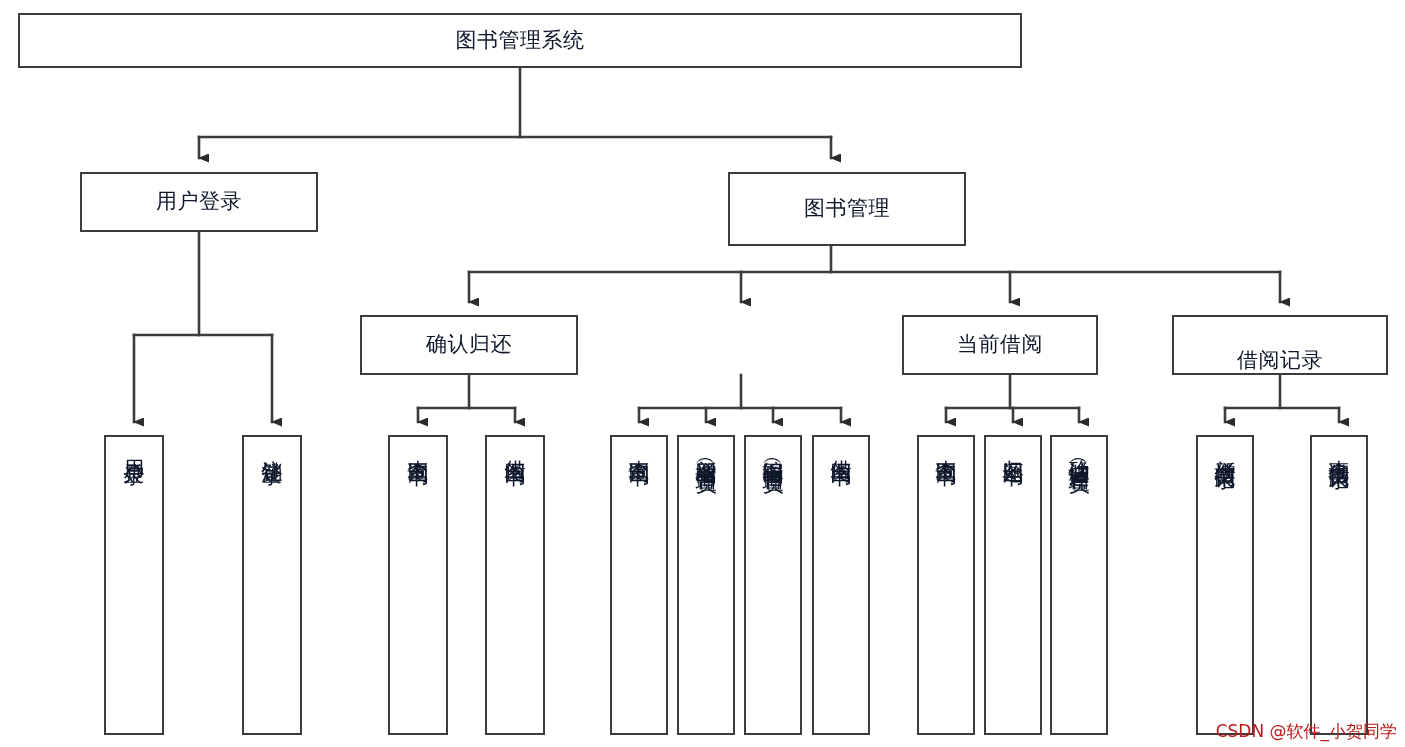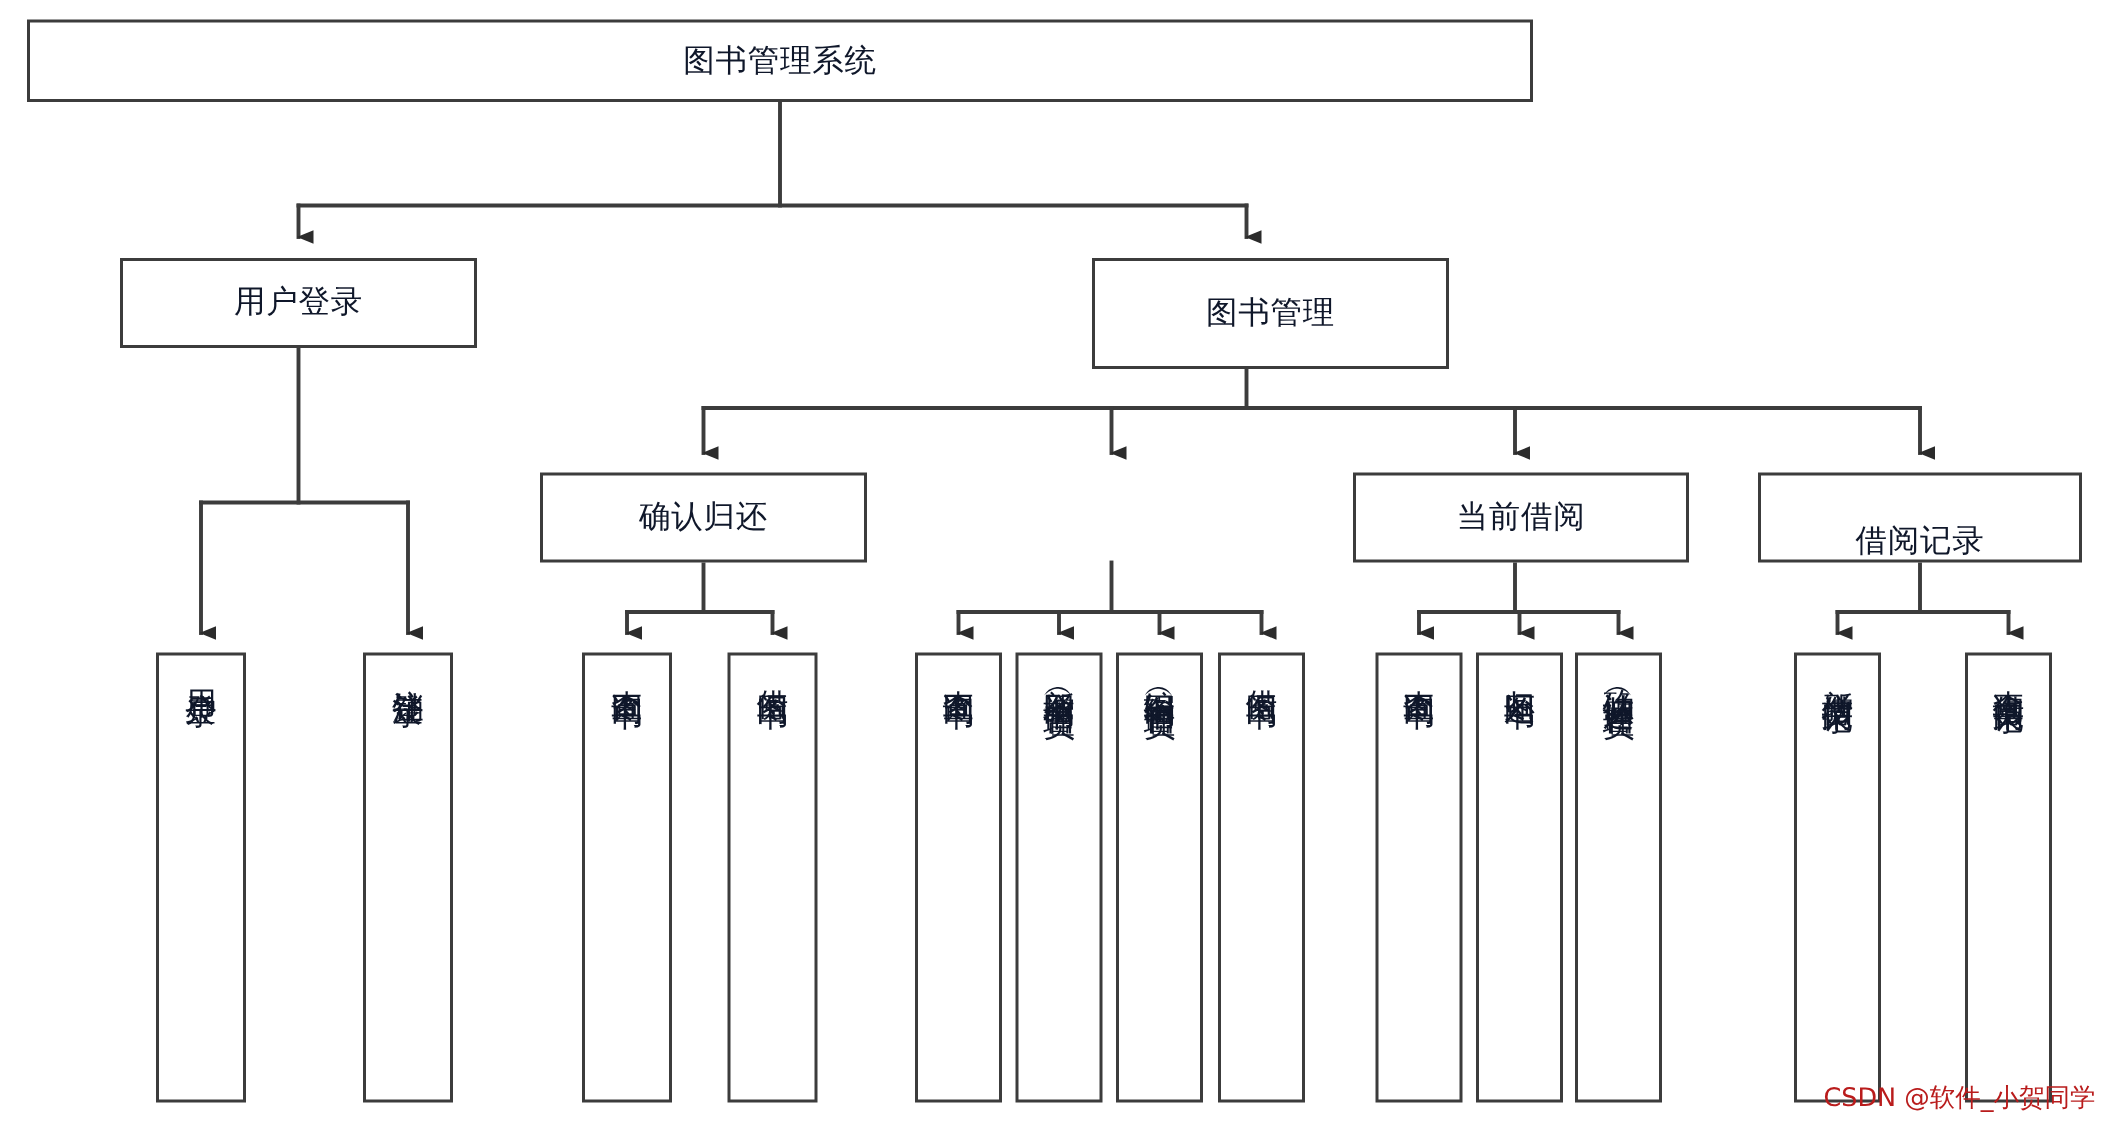--- a/index.html
+++ b/index.html
@@ -135,21 +135,21 @@
   <div class="node node-h" id="node-user-login" style="left: 80px; top: 172px; width: 238px; height: 60px; border-color: rgb(60, 60, 60); background: rgb(255, 255, 255); color: rgb(38, 38, 38);">
     <span class="node-label">用户登录</span>
   </div>
   <div class="node node-h" id="node-book-management" style="left: 728px; top: 172px; width: 238px; height: 74px; border-color: rgb(60, 60, 60); background: rgb(255, 255, 255); color: rgb(38, 38, 38);">
     <span class="node-label">图书管理</span>
   </div>
 
   <div class="node node-h" id="node-new-book-recommend" style="left: 360px; top: 315px; width: 218px; height: 60px; border-color: rgb(60, 60, 60); background: rgb(255, 255, 255); color: rgb(38, 38, 38);">
     <span class="node-label">确认归还</span>
   </div>
-  <div class="node node-h" id="node-current-borrow" style="left: 902px; top: 315px; width: 224px; height: 60px; border-color: rgb(60, 60, 60); background: rgb(255, 255, 255); color: rgb(38, 38, 38);">
+  <div class="node node-h" id="node-current-borrow" style="left: 902px; top: 315px; width: 196px; height: 60px; border-color: rgb(60, 60, 60); background: rgb(255, 255, 255); color: rgb(38, 38, 38);">
     <span class="node-label">当前借阅</span>
   </div>
   <div class="node node-h" id="node-borrow-record" style="left: 1172px; top: 315px; width: 216px; height: 60px; border-color: rgb(60, 60, 60); background: rgb(255, 255, 255); color: rgb(38, 38, 38); align-items: flex-end;">
     <span class="node-label">借阅记录</span>
   </div>
 
   <div class="node node-v" id="leaf-0" style="left: 104px; top: 435px; width: 60px; height: 300px; border-color: rgb(60, 60, 60); background: rgb(255, 255, 255); color: rgb(38, 38, 38);">
     <span class="node-label">用户登录</span>
   </div>
   <div class="node node-v" id="leaf-1" style="left: 242px; top: 435px; width: 60px; height: 300px; border-color: rgb(60, 60, 60); background: rgb(255, 255, 255); color: rgb(38, 38, 38);">

